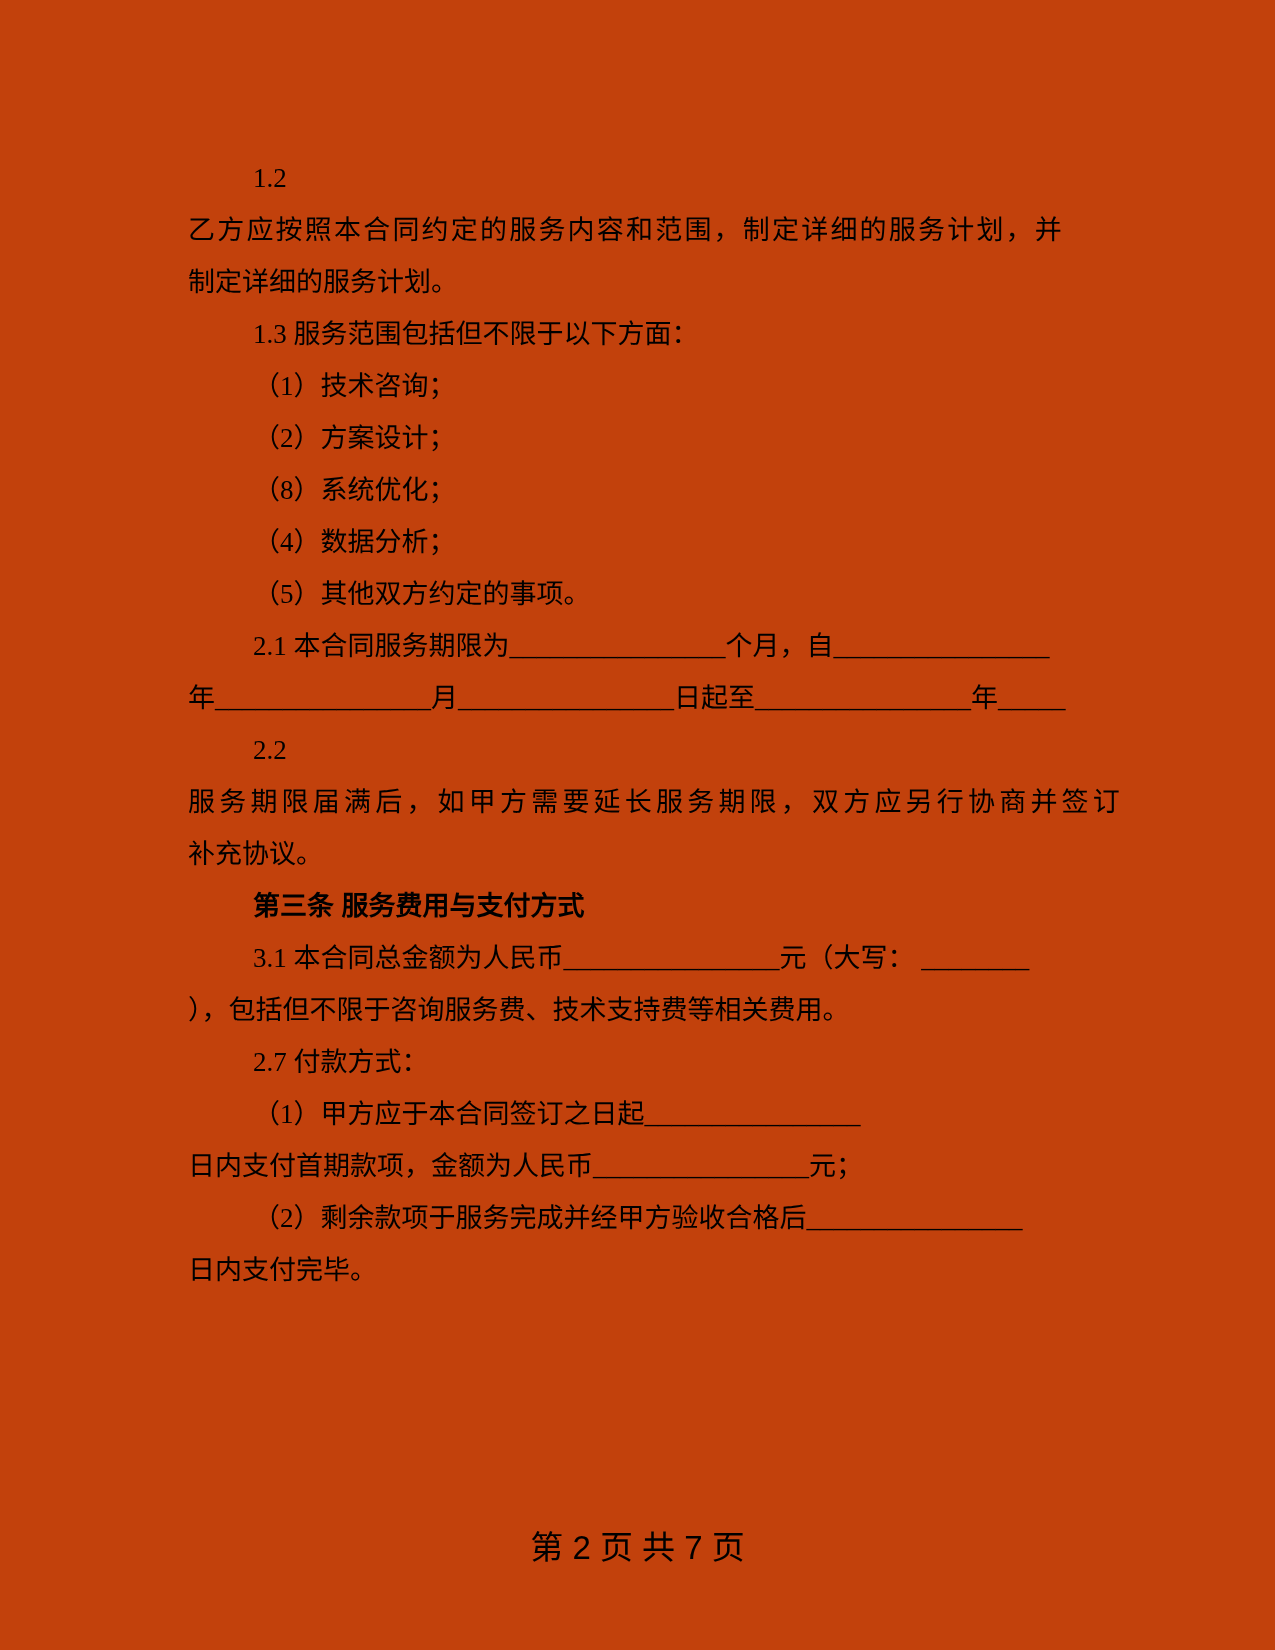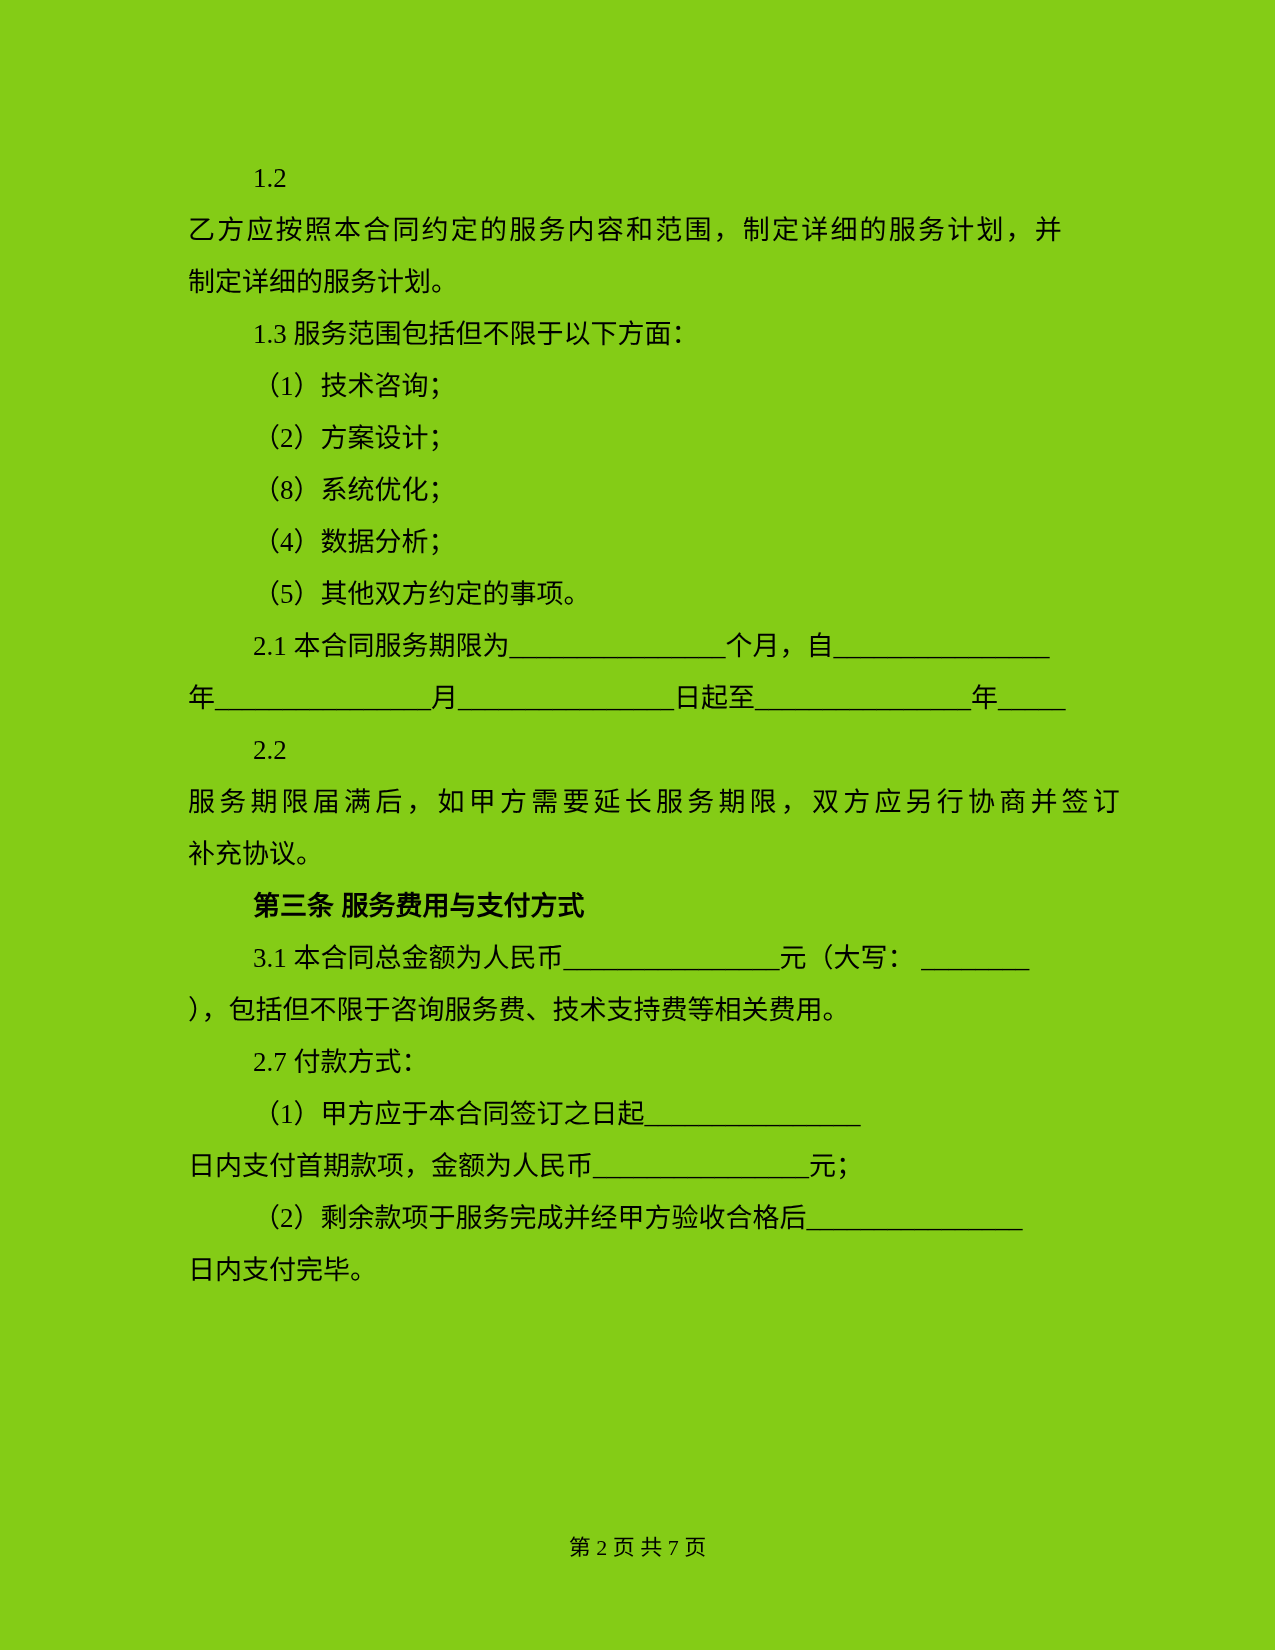--- a/index.html
+++ b/index.html
@@ -4,21 +4,21 @@
 <style>
   html, body {
     margin: 0;
     padding: 0;
     background: #ffffff;
   }
   .page {
     position: relative;
     width: 1275px;
     height: 1650px;
-    background: #84cc16;
+    background: #c2410c;
     color: #000000;
     overflow: hidden;
   }
   .content {
     position: absolute;
     left: 188px;
     top: 152px;
     width: 880px;
     font-family: "Liberation Serif", "DejaVu Serif", serif;
     font-size: 27px;
@@ -42,22 +42,22 @@
   }
   .ls4 {
     letter-spacing: 4.2px;
   }
   .footer {
     position: absolute;
     left: 0;
     top: 1528px;
     width: 1275px;
     text-align: center;
-    font-family: Liberation Serif, serif;
-    font-size: 22px;
+    font-family: Liberation Sans, sans-serif;
+    font-size: 33px;
     line-height: 40px;
     color: #000000;
   }
 </style>
 </head>
 <body>
 
 <div class="page">
   <div class="content">
     <p class="indent">1.2</p>

